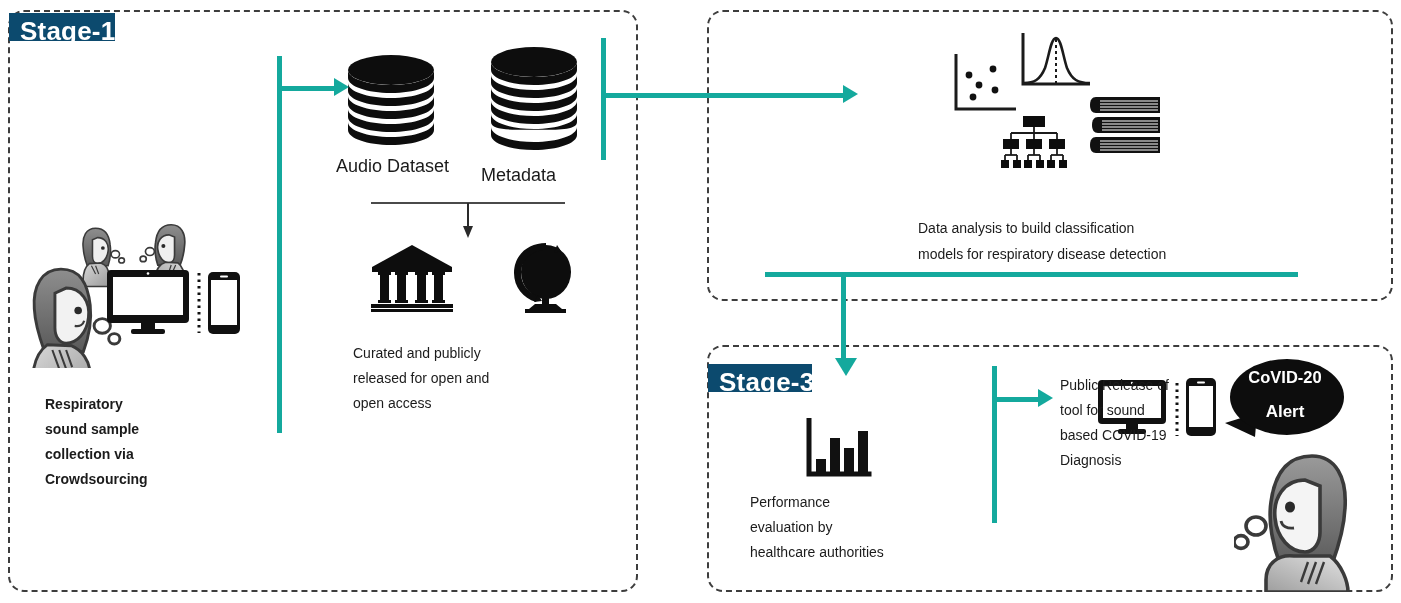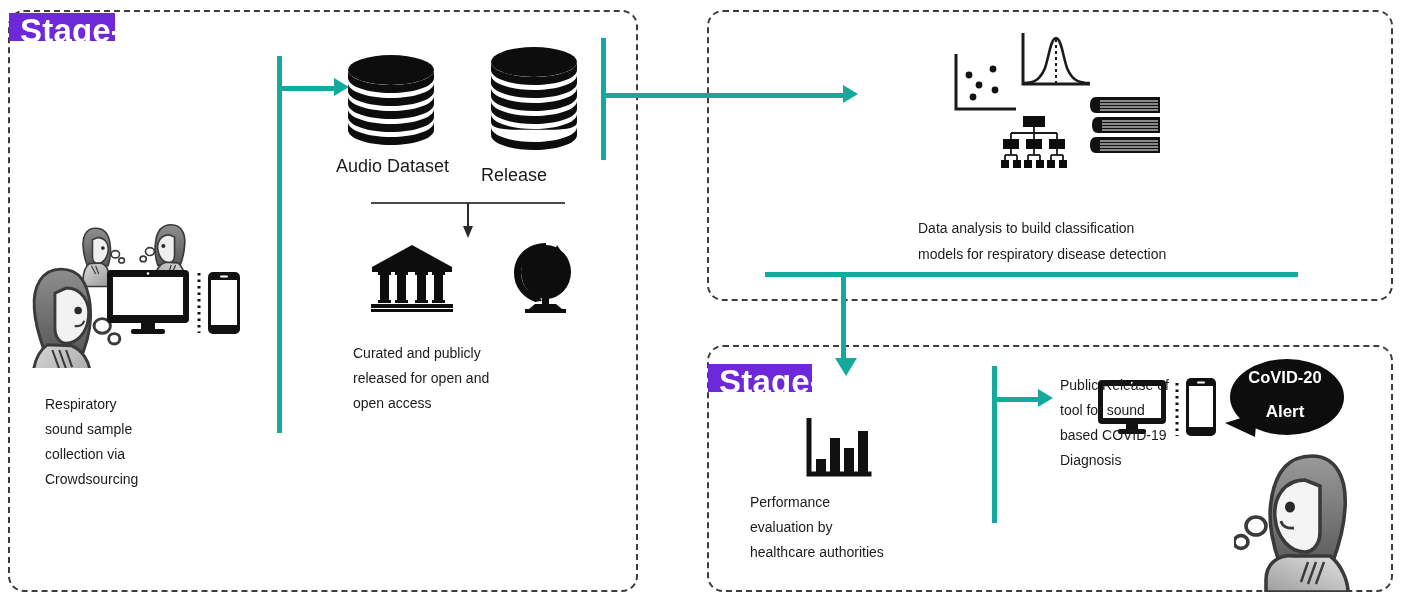--- a/index.html
+++ b/index.html
@@ -25,23 +25,23 @@
     box-sizing:border-box;
     background:transparent;
   }
   #stage1-box{left:8px;  top:10px;  width:630px; height:582px;}
   #stage2-box{left:707px;top:10px;  width:686px; height:291px;}
   #stage3-box{left:707px;top:345px; width:686px; height:247px;}
 
   
   .stage-label{
     position:absolute;
-    background:#6d28d9;
+    background:#0c4a6e;
     color:#ffffff;
-    font-size:33px;
+    font-size:26px;
     font-weight:bold;
     letter-spacing:0.2px;
     line-height:36px;
     padding:0 11px;
     box-sizing:border-box;
     height:28px;
     z-index:6;
     white-space:nowrap;
   }
   #stage1-label{left:9px;  top:13px;  width:106px;}
@@ -89,21 +89,21 @@
   #c4-a{left:1038px;top:389px;}
 
   
   .caption{
     position:absolute;
     font-size:14px;
     line-height:25px;
     color:#1b1b1b;
     white-space:pre-line;
   }
-  #cap-collection{left:45px;  top:392px; width:200px;}
+  #cap-collection{left:45px;  top:392px; width:200px;font-weight:bold;}
   #cap-release   {left:353px; top:341px; width:250px;}
   #cap-analysis  {left:918px; top:215px; width:460px; line-height:26px;}
   #cap-perf      {left:750px; top:490px; width:240px;}
   #cap-public    {left:1060px;top:373px; width:165px;}
 
   .dbcap{
     position:absolute;
     font-size:18px;
     color:#1b1b1b;
     white-space:nowrap;
@@ -237,21 +237,21 @@
           <path d="M4 44 L4 52 C4 60.3 23.2 67 47 67 C70.8 67 90 60.3 90 52 L90 44 C90 52.3 70.8 59 47 59 C23.2 59 4 52.3 4 44 Z"></path>
           <path d="M4 57 L4 65 C4 73.3 23.2 80 47 80 C70.8 80 90 73.3 90 65 L90 57 C90 65.3 70.8 72 47 72 C23.2 72 4 65.3 4 57 Z"></path>
           <path d="M4 70 L4 78 C4 86.3 23.2 85.8 47 85.8 C70.8 85.8 90 86.3 90 78 L90 70 C90 78.3 70.8 85 47 85 C23.2 85 4 78.3 4 70 Z"></path>
           <path d="M4 83 L4 91 C4 99.3 23.2 106 47 106 C70.8 106 90 99.3 90 91 L90 83 C90 91.3 70.8 98 47 98 C23.2 98 4 91.3 4 83 Z"></path>
         </g>
       </g>
     </svg>
   </div>
 
   <div class="dbcap" id="dbcap-audio">Audio Dataset</div>
-  <div class="dbcap" id="dbcap-meta">Release</div>
+  <div class="dbcap" id="dbcap-meta">Metadata</div>
 
   <div class="icon" style="left:370px;top:200px;width:196px;height:40px;">
     <svg width="196" height="40" viewBox="0 0 196 40" xmlns="http://www.w3.org/2000/svg">
       <line x1="1" y1="3" x2="195" y2="3" stroke="#4a4a4a" stroke-width="2"></line>
       <line x1="98" y1="3" x2="98" y2="29" stroke="#2a2a2a" stroke-width="2"></line>
       <polygon points="98,38 93,26 103,26" fill="#2a2a2a"></polygon>
     </svg>
   </div>
 
   <div class="icon" style="left:370px;top:243px;width:84px;height:70px;">

